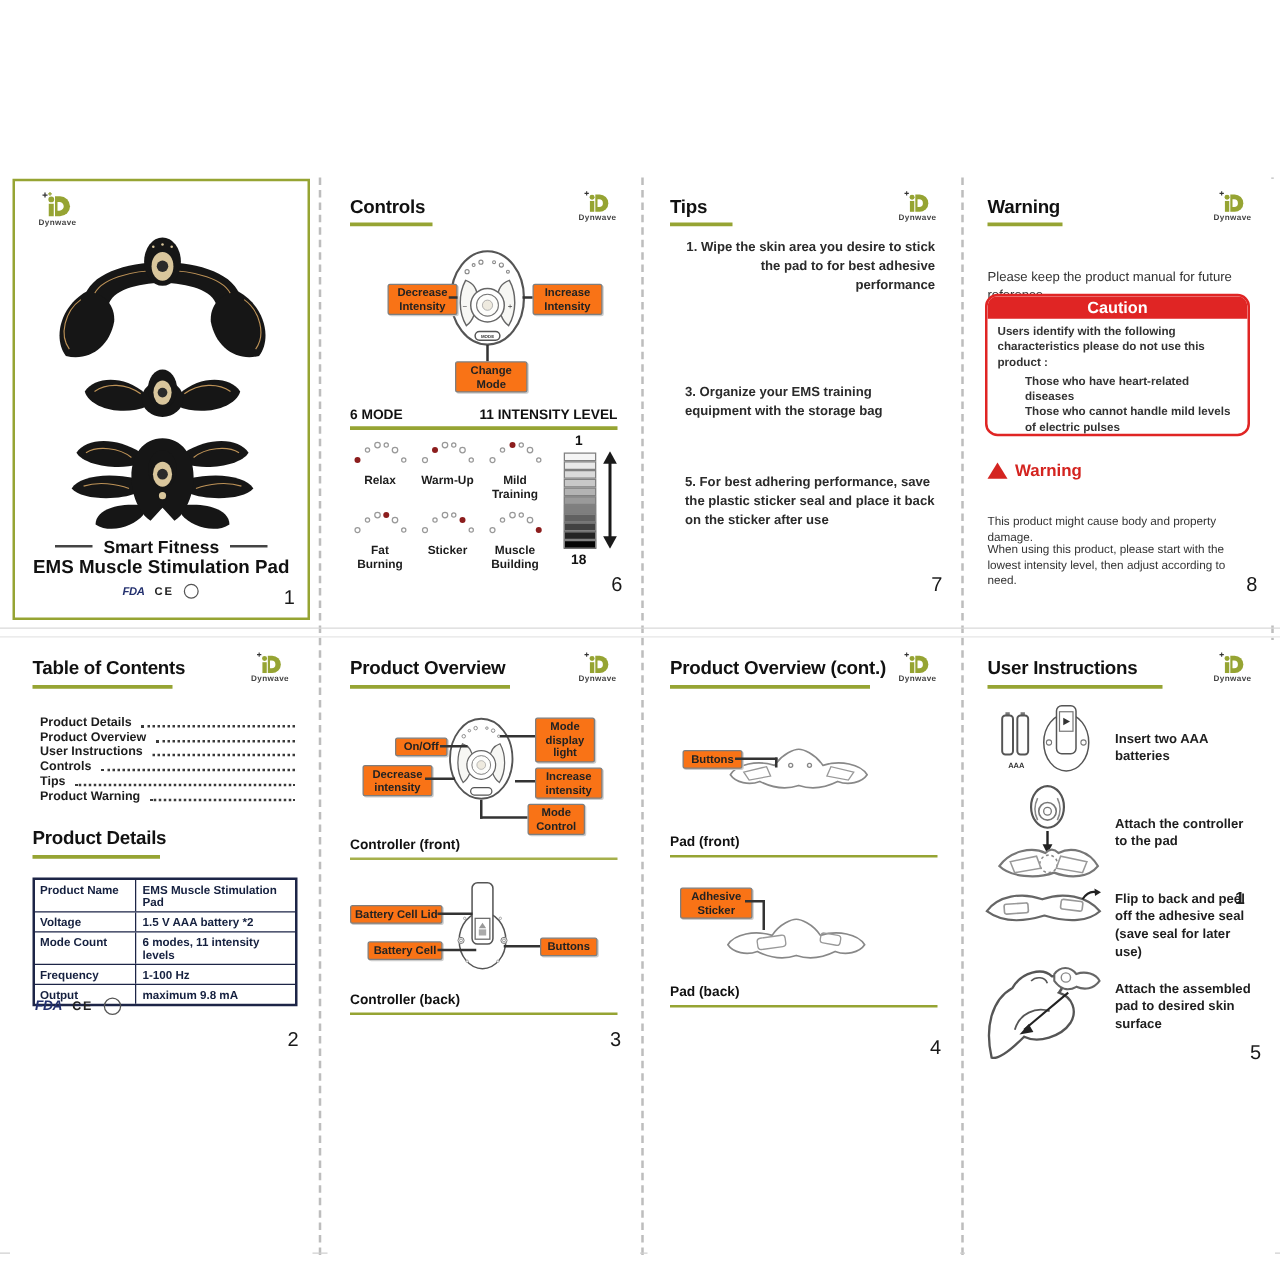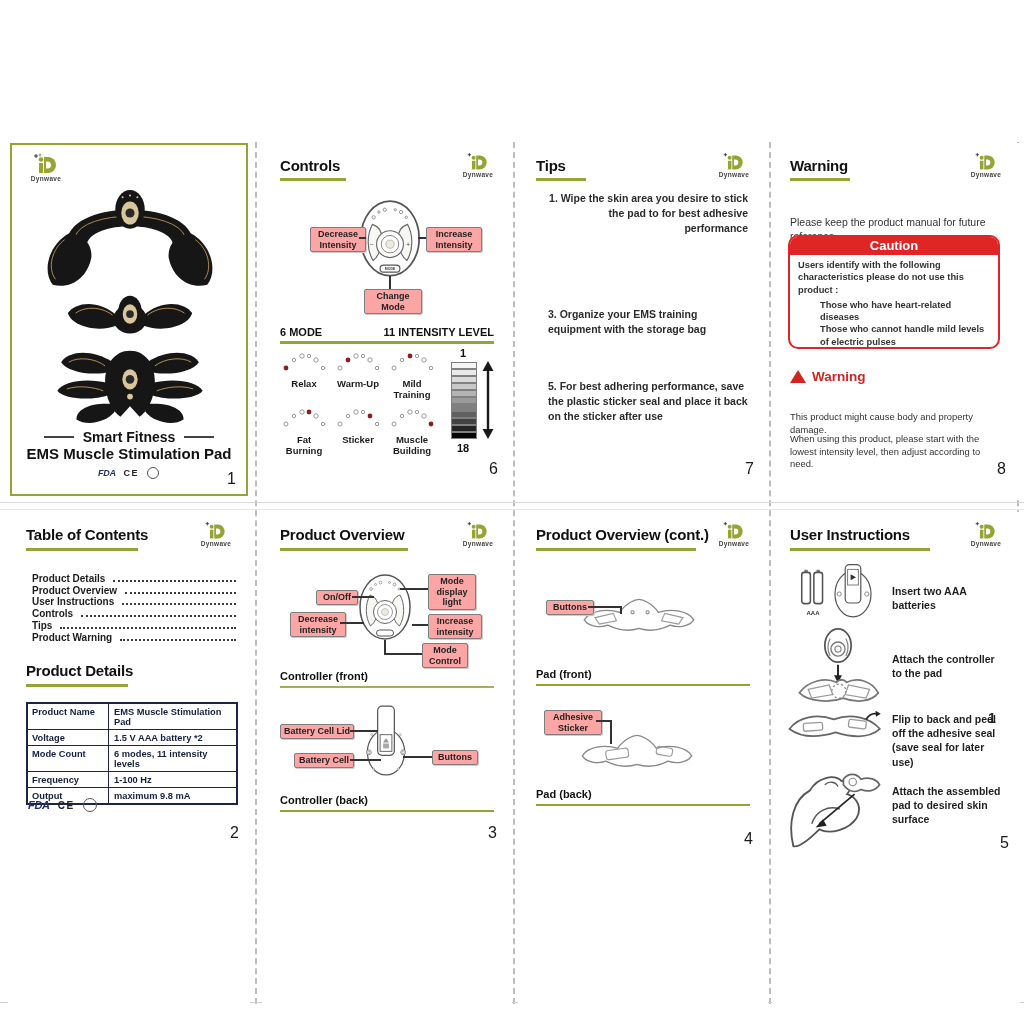--- a/index.html
+++ b/index.html
@@ -6,21 +6,21 @@
   .canvas{position:relative;width:1024px;height:1024px;background:#fff;overflow:hidden;
           font-family:"Liberation Sans",sans-serif;color:#222;}
   .page{position:absolute;background:#fff;}
   .vsep{position:absolute;width:0;border-left:2px dashed #bdbdbd;}
   .hline{position:absolute;left:0;width:1024px;height:1px;}
   .ptitle{position:absolute;font-size:15px;font-weight:700;color:#111;letter-spacing:-0.2px;white-space:nowrap;}
   .rule{position:absolute;height:3px;background:#96a433;}
   .logo{position:absolute;top:9px;right:8px;width:52px;text-align:center;}
   .logo svg{display:block;margin:0 auto;}
   .logo-word{font-size:6.5px;color:#444;font-weight:700;margin-top:-2px;letter-spacing:.3px;}
-  .labelbox{position:absolute;border:1.5px solid #7e7e7e;background:#fca5a5;border-radius:2px;
+  .labelbox{position:absolute;border:1.5px solid #7e7e7e;background:#f97316;border-radius:2px;
             font-size:9px;font-weight:700;color:#222;text-align:center;white-space:pre-line;
             line-height:1.18;padding:1px 3px;box-shadow:1px 1px 0 #ccc;}
   .conn{position:absolute;background:#333;}
   .cap{position:absolute;font-size:11px;font-weight:700;color:#111;white-space:nowrap;}
   .caprule{position:absolute;height:2px;background:#a6b04c;}
   .pagenum{position:absolute;font-size:16px;color:#1a1a1a;}
   .tips-p{position:absolute;font-size:10.5px;font-weight:700;color:#2b2b2b;line-height:1.42;}
   .wtext{position:absolute;font-size:9.4px;font-weight:400;color:#333;line-height:1.35;margin-top:20px;}
   .u{text-decoration:underline;}
   .caution{position:absolute;border:2.5px solid #e02524;border-radius:10px;background:#fff;overflow:hidden;}

